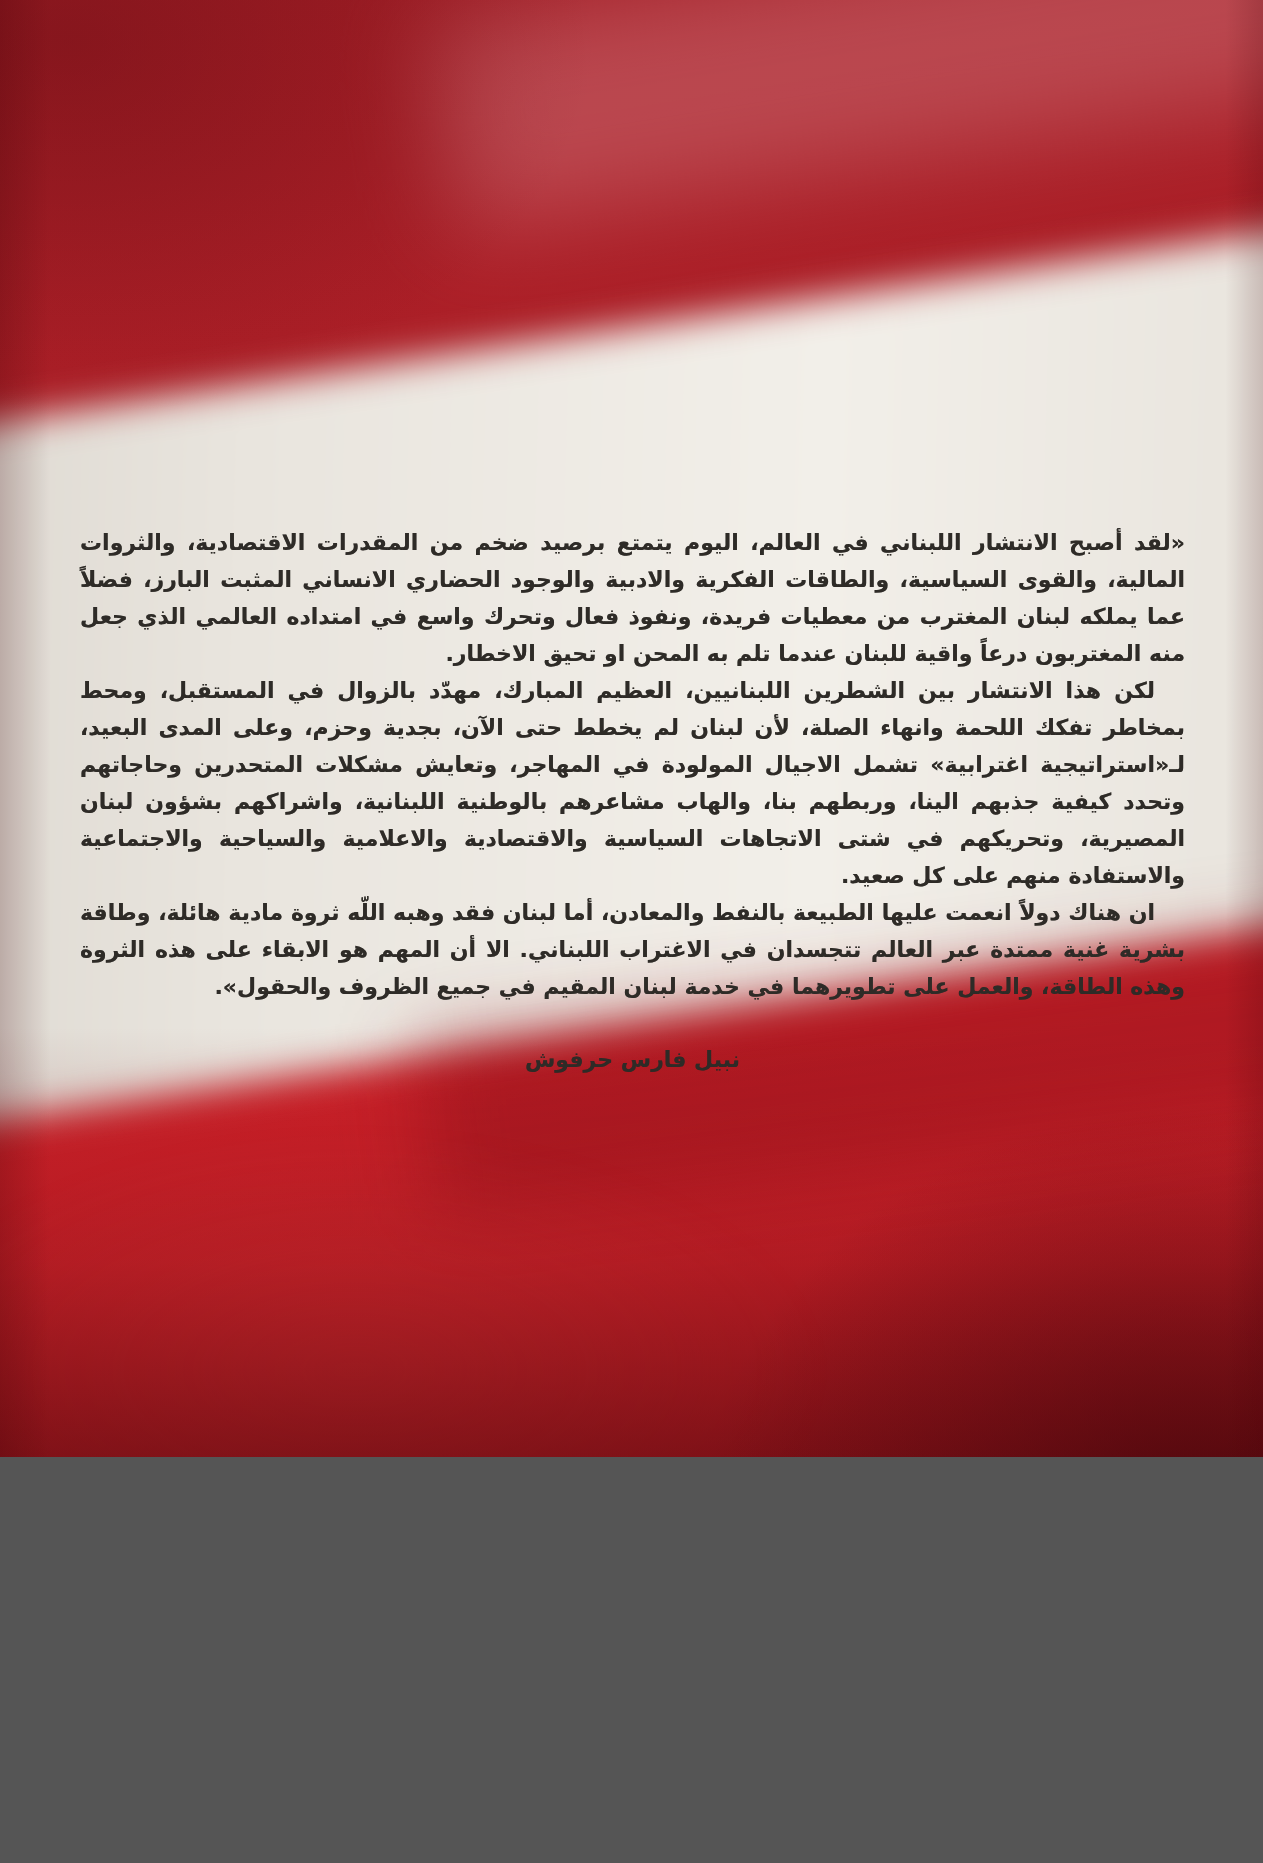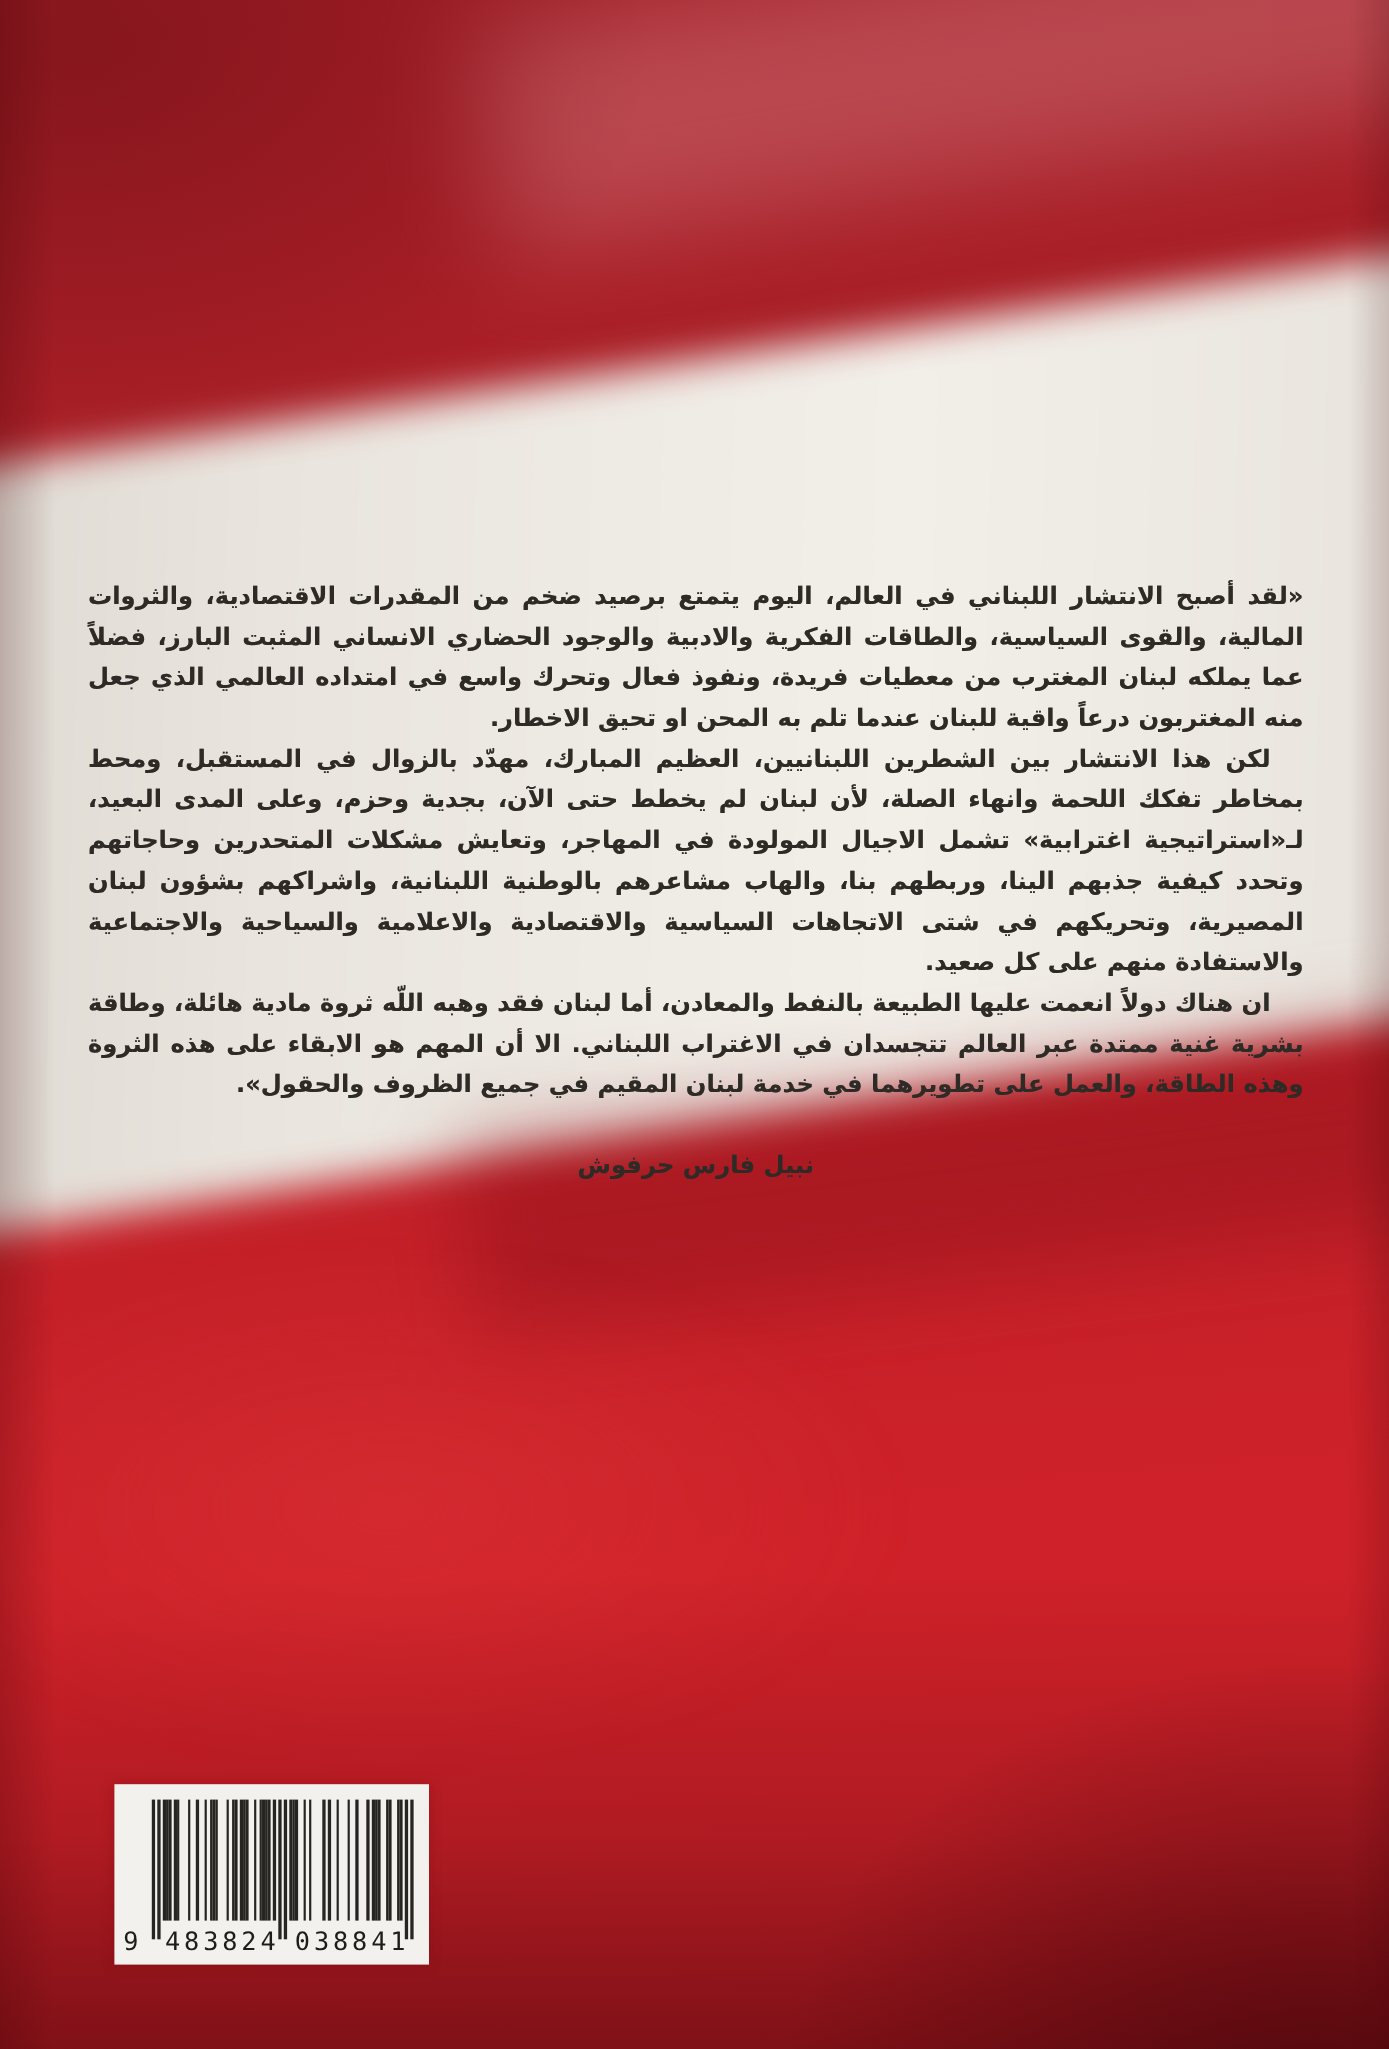--- a/index.html
+++ b/index.html
@@ -1,18 +1,18 @@
 <!DOCTYPE html>
 <html lang="ar" style="--top-red: #a11d25; --bottom-red: #cf2129; --cream: #e9e5de; --cream-bright: #f2efe9; --cream-dim: #d6d1c9; --streak-pink: #dc8b92; --text: #2e2b27; --label-white: #f3f1ed;"><head>
 <meta charset="utf-8">
 <style>
   html,body { margin:0; padding:0; background:#555; }
   .cover {
     position:relative;
-    width:1263px; height:1863px;
+    width:1263px; height:1457px;
     margin:0 auto;
     overflow:hidden;
     font-family:"DejaVu Sans", sans-serif;
     background:linear-gradient(175deg, var(--top-red) 0%, #ad1f27 25%, #c22028 55%, var(--bottom-red) 75%, #c41f27 100%);
   }
   .layer { position:absolute; pointer-events:none; }
 
   
   .band-white {
     top:330px; left:-220px; width:1720px; height:690px;

